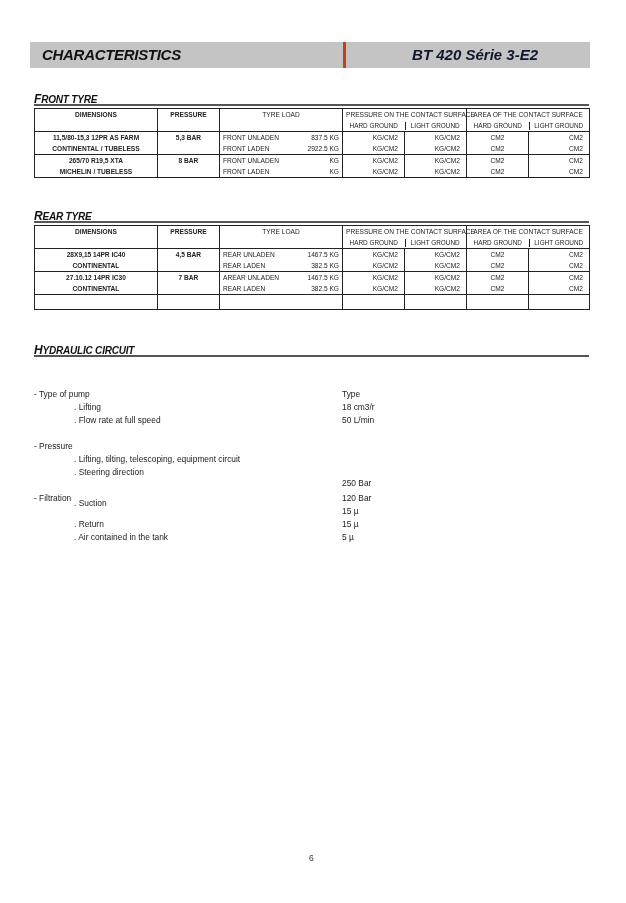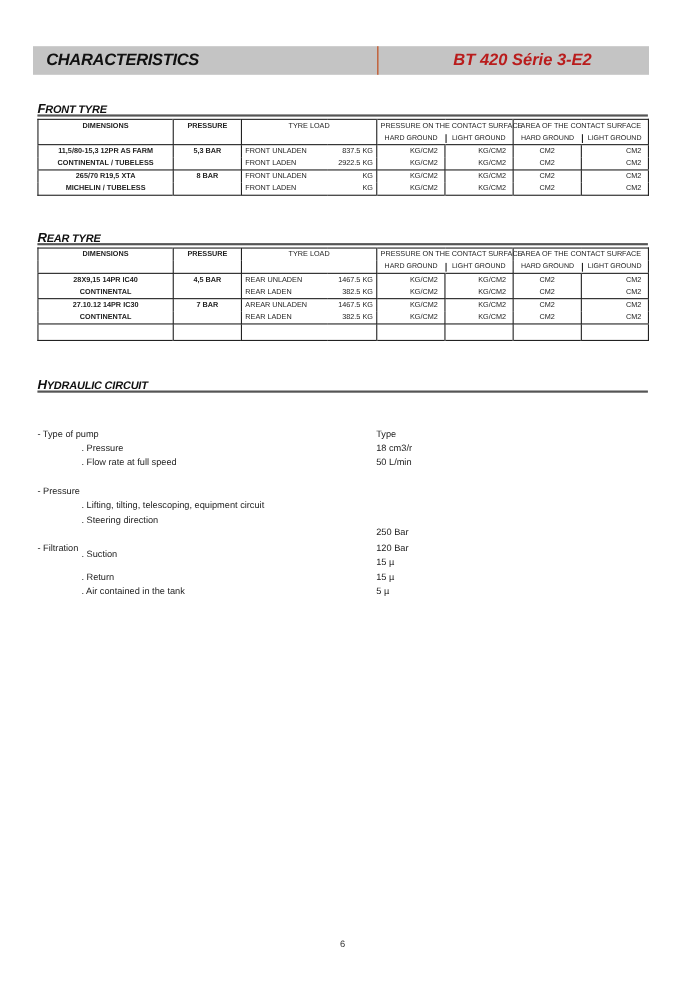--- a/index.html
+++ b/index.html
@@ -1,26 +1,26 @@
 <!DOCTYPE html>
 <html><head>
 <meta charset="utf-8">
 <style>
   html, body { margin: 0; padding: 0; background: #ffffff; }
   body { width: 626px; height: 903px; position: relative; overflow: hidden;
          font-family: "Liberation Sans", sans-serif; color: #1a1a1a; }
 
   .header-bar { position: absolute; left: 30px; top: 42px; width: 560px; height: 26px;
                 background: #c4c4c4; display: flex; }
-  .header-left { width: 313px; height: 100%; border-right: 1px solid #c2410c; position: relative; }
+  .header-left { width: 313px; height: 100%; border-right: 3px solid #c2410c; position: relative; }
   .header-right { flex: 1; height: 100%; position: relative; }
   .header-title { position: absolute; left: 12px; top: 4px; font-size: 15px; font-weight: bold;
                   font-style: italic; letter-spacing: -0.3px; color: #111; }
   .header-model { position: absolute; right: 52px; top: 4px; font-size: 15px; font-weight: bold;
-                  font-style: italic; color: #b91c1c; }
+                  font-style: italic; color: #0f172a; }
 
   .section-heading { position: absolute; left: 34px; font-size: 10px; font-weight: bold;
                      font-style: italic; color: #111; font-variant: small-caps; letter-spacing: -0.2px; }
   .section-heading .big { font-size: 12px; }
   .section-rule { position: absolute; left: 34px; width: 555px; height: 2px; background: #555; }
 
   table.tyre { position: absolute; left: 34px; width: 555px; border-collapse: collapse;
                font-family: "Liberation Sans", sans-serif; font-size: 6.6px; color: #222;
                border: 1.5px solid #222; table-layout: fixed; }
   table.tyre td { padding: 0 3px; height: 11px; line-height: 11px; white-space: nowrap; }
@@ -217,21 +217,21 @@
 </tbody>
   </table>
 
 <div class="section-heading" style="top:343px;"><span class="big">H</span><span>YDRAULIC CIRCUIT</span></div>
 <div class="section-rule" style="top:355px;"></div>
 
 <div class="hyd" style="top:0;">
 
   <div class="row lbl-main" style="top:373px;">- Type of pump</div>
   <div class="row val" style="top:373px;">Type</div>
-  <div class="row lbl-sub" style="top:386px;">. Pressure</div>
+  <div class="row lbl-sub" style="top:386px;">. Lifting</div>
   <div class="row val" style="top:386px;">18 cm3/r</div>
   <div class="row lbl-sub" style="top:399px;">. Flow rate at full speed</div>
   <div class="row val" style="top:399px;">50 L/min</div>
 
   <div class="row lbl-main" style="top:425px;">- Pressure</div>
   <div class="row lbl-sub" style="top:438px;">. Lifting, tilting, telescoping, equipment circuit</div>
   <div class="row val" style="top:462px;">250 Bar</div>
   <div class="row lbl-sub" style="top:451px;">. Steering direction</div>
   <div class="row val" style="top:477px;">120 Bar</div>
 

